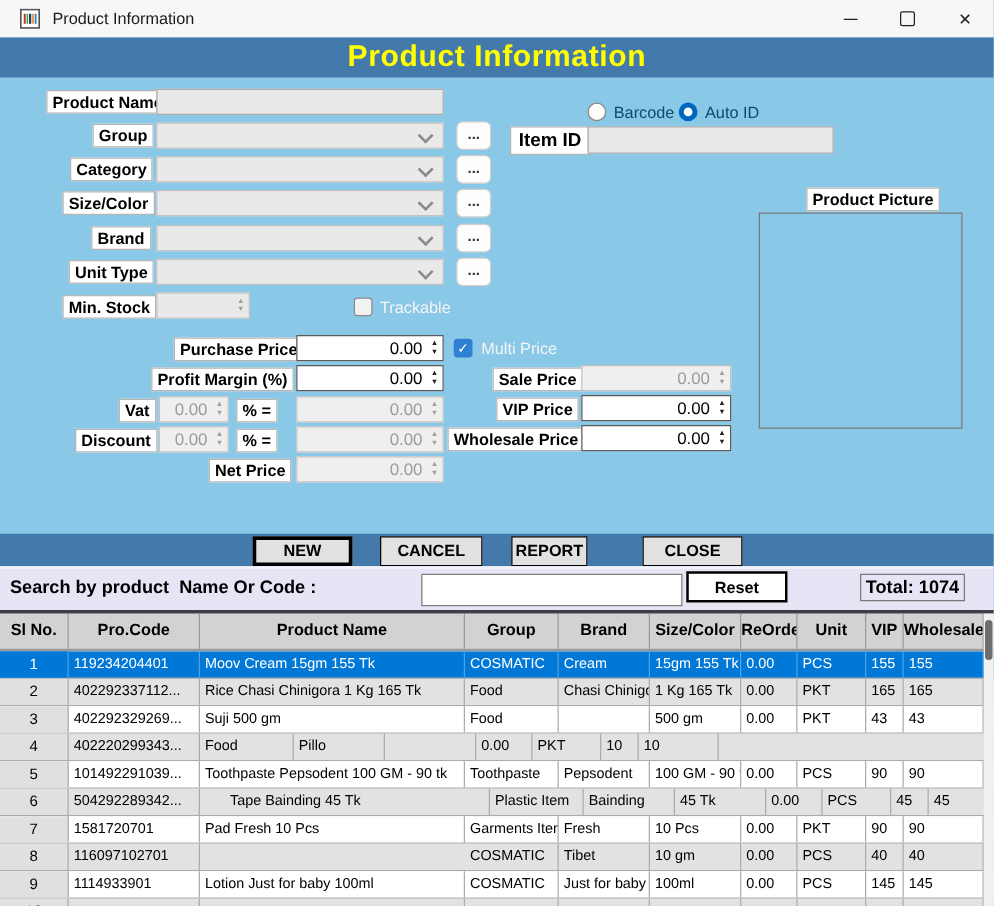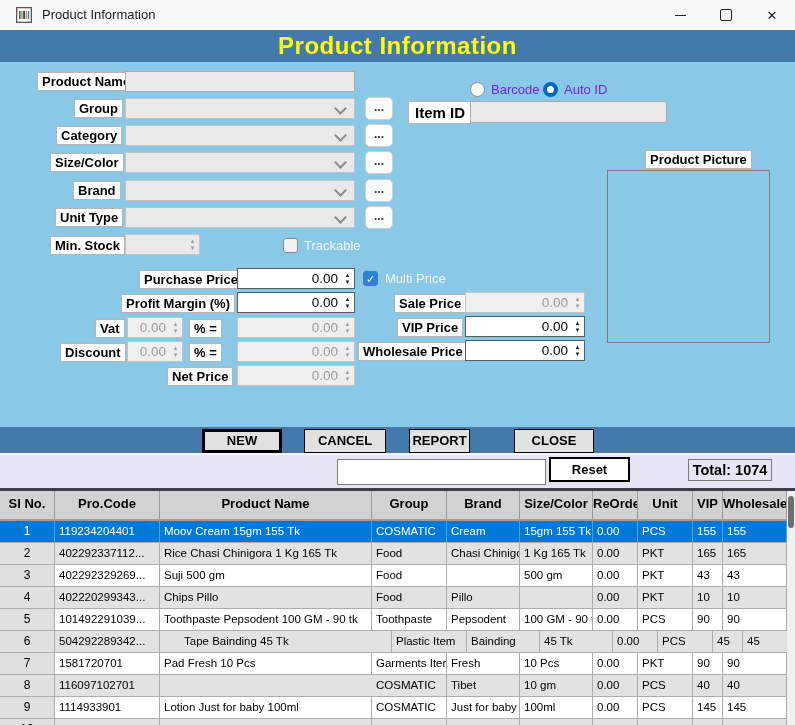--- a/index.html
+++ b/index.html
@@ -34,21 +34,21 @@
   .spin{position:absolute;box-sizing:border-box;display:flex;align-items:stretch;background:#FFF;border:1px solid #5A5A5A;}
   .spin .val{flex:1;text-align:right;font-size:13.5px;color:#000;line-height:19px;padding-right:3px;overflow:hidden;}
   .spin .arr{width:13px;display:flex;flex-direction:column;align-items:center;justify-content:center;font-size:6px;line-height:7px;color:#222;}
   .spin.disabled{background:#EFEFEF;border-color:#C3C3C3;}
   .spin.disabled .val{color:#9C9C9C;}
   .spin.disabled .arr{color:#9E9E9E;}
 
   
   .radio{position:absolute;width:15px;height:15px;border-radius:50%;box-sizing:border-box;background:#FDFDFD;border:1px solid #8A8A8A;}
   .radio.checked{border:4.5px solid #0067C0;background:#FFF;}
-  .rlabel{position:absolute;font-size:13px;color:#6d28d9;white-space:nowrap;}
+  .rlabel{position:absolute;font-size:13px;color:#0c4a6e;white-space:nowrap;}
 
   
   .checkbox{position:absolute;width:15px;height:15px;box-sizing:border-box;border-radius:3px;}
   .cb-off{background:#F2F2F2;border:1px solid #8A8A8A;}
   .cb-on{background:#2F80D0;border:1px solid #2F80D0;color:#FFF;font-size:11px;line-height:14px;text-align:center;}
   .cblabel{position:absolute;font-size:13px;color:#F5F5F5;white-space:nowrap;}
 
   .picturebox{position:absolute;left:607px;top:170px;width:161px;height:171px;border:1px solid #7A7A7A;}
 
   
@@ -221,20 +221,21 @@
     <span class="arr">▲<br>▼</span>
   </div>
 
   <div class="band actions"></div>
   <div class="actbtn default" style="left:202px;width:80px;">NEW</div>
   <div class="actbtn" style="left:304px;width:82px;">CANCEL</div>
   <div class="actbtn" style="left:409px;width:61px;">REPORT</div>
   <div class="actbtn" style="left:514px;width:80px;">CLOSE</div>
 
   <div class="searchstrip"></div>
+  <div class="search-label">Search by product  Name Or Code :</div>
   <input class="search-input" value="" style="">
   <div class="reset-btn">Reset</div>
   <div class="total-label">Total: 1074</div>
 
   <div class="grid">
     <div class="ghead">
         <div class="hcell" style="width: 55px;">Sl No.</div>
         <div class="hcell" style="width: 105px;">Pro.Code</div>
         <div class="hcell" style="width: 212px;">Product Name</div>
         <div class="hcell" style="width: 75px;">Group</div>
@@ -278,21 +279,20 @@
           <div class="gcell" style="width: 73px;"></div>
           <div class="gcell" style="width: 73px;">500 gm</div>
           <div class="gcell" style="width: 45px;">0.00</div>
           <div class="gcell" style="width: 55px;">PKT</div>
           <div class="gcell" style="width: 30px;">43</div>
           <div class="gcell" style="width: 64px;">43</div>
         </div>
         <div class="grow alt">
           <div class="gcell slno" style="width: 55px;">4</div>
           <div class="gcell" style="width: 105px;">402220299343...</div>
-          <div class="gcell" style="width: 212px;">Chips Pillo</div>
           <div class="gcell" style="width: 75px;">Food</div>
           <div class="gcell" style="width: 73px;">Pillo</div>
           <div class="gcell" style="width: 73px;"></div>
           <div class="gcell" style="width: 45px;">0.00</div>
           <div class="gcell" style="width: 55px;">PKT</div>
           <div class="gcell" style="width: 30px;">10</div>
           <div class="gcell" style="width: 64px;">10</div>
         </div>
         <div class="grow">
           <div class="gcell slno" style="width: 55px;">5</div>

